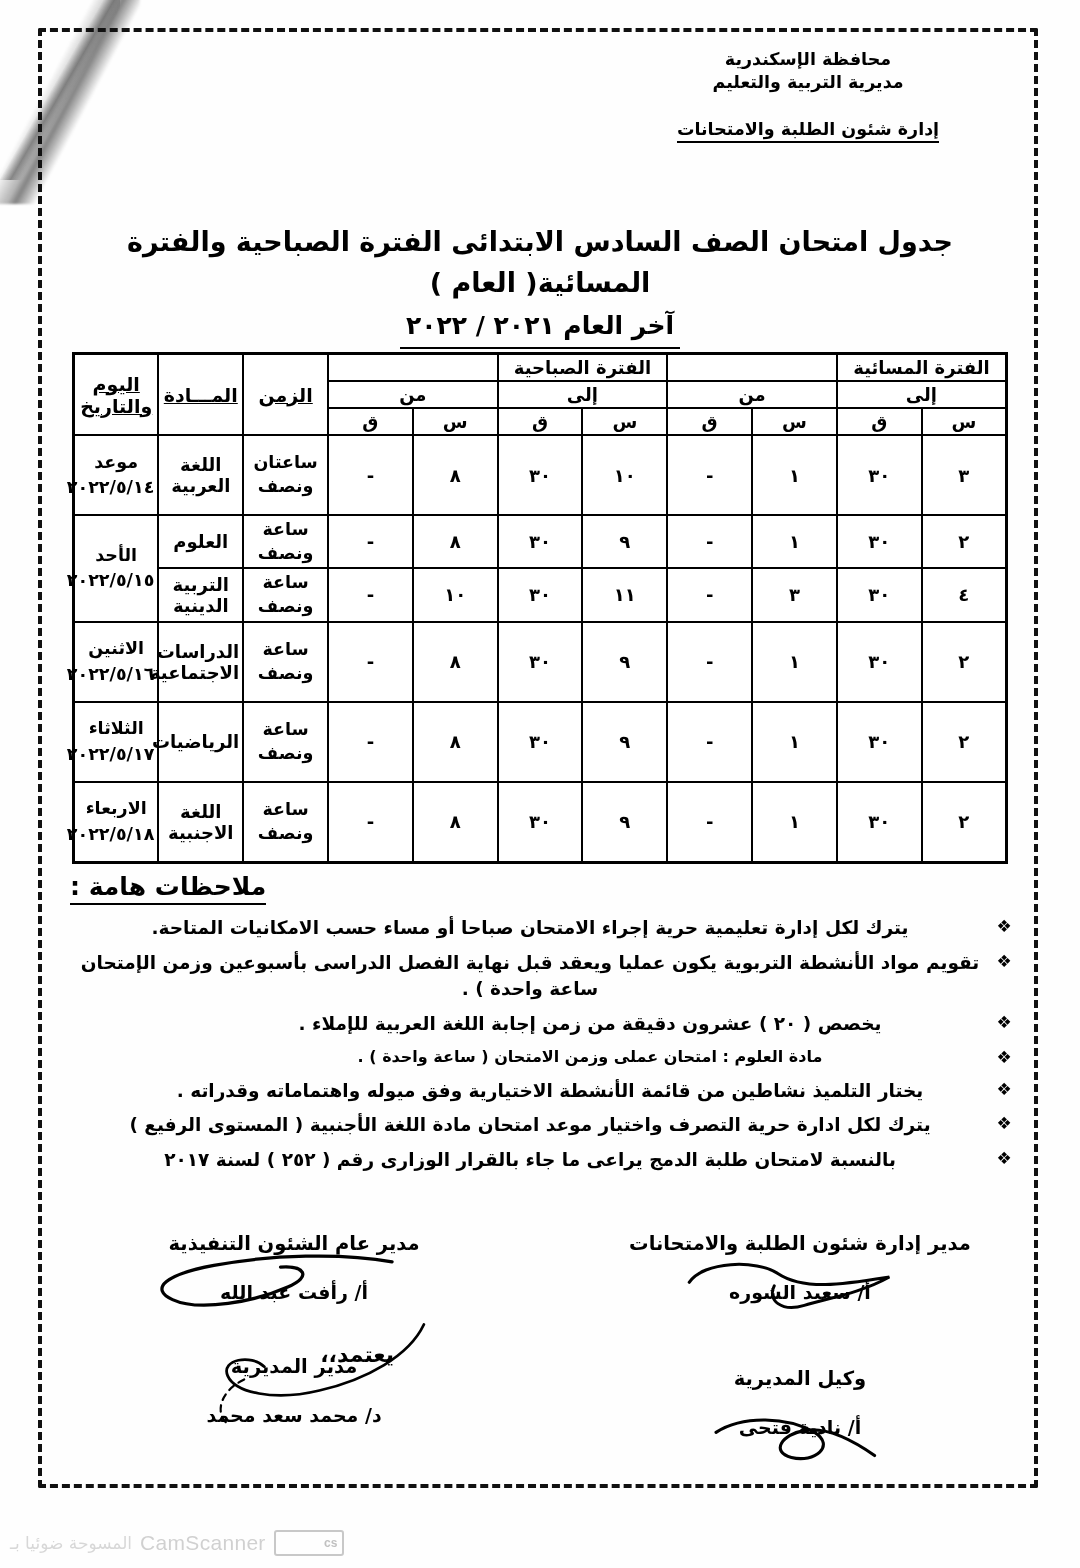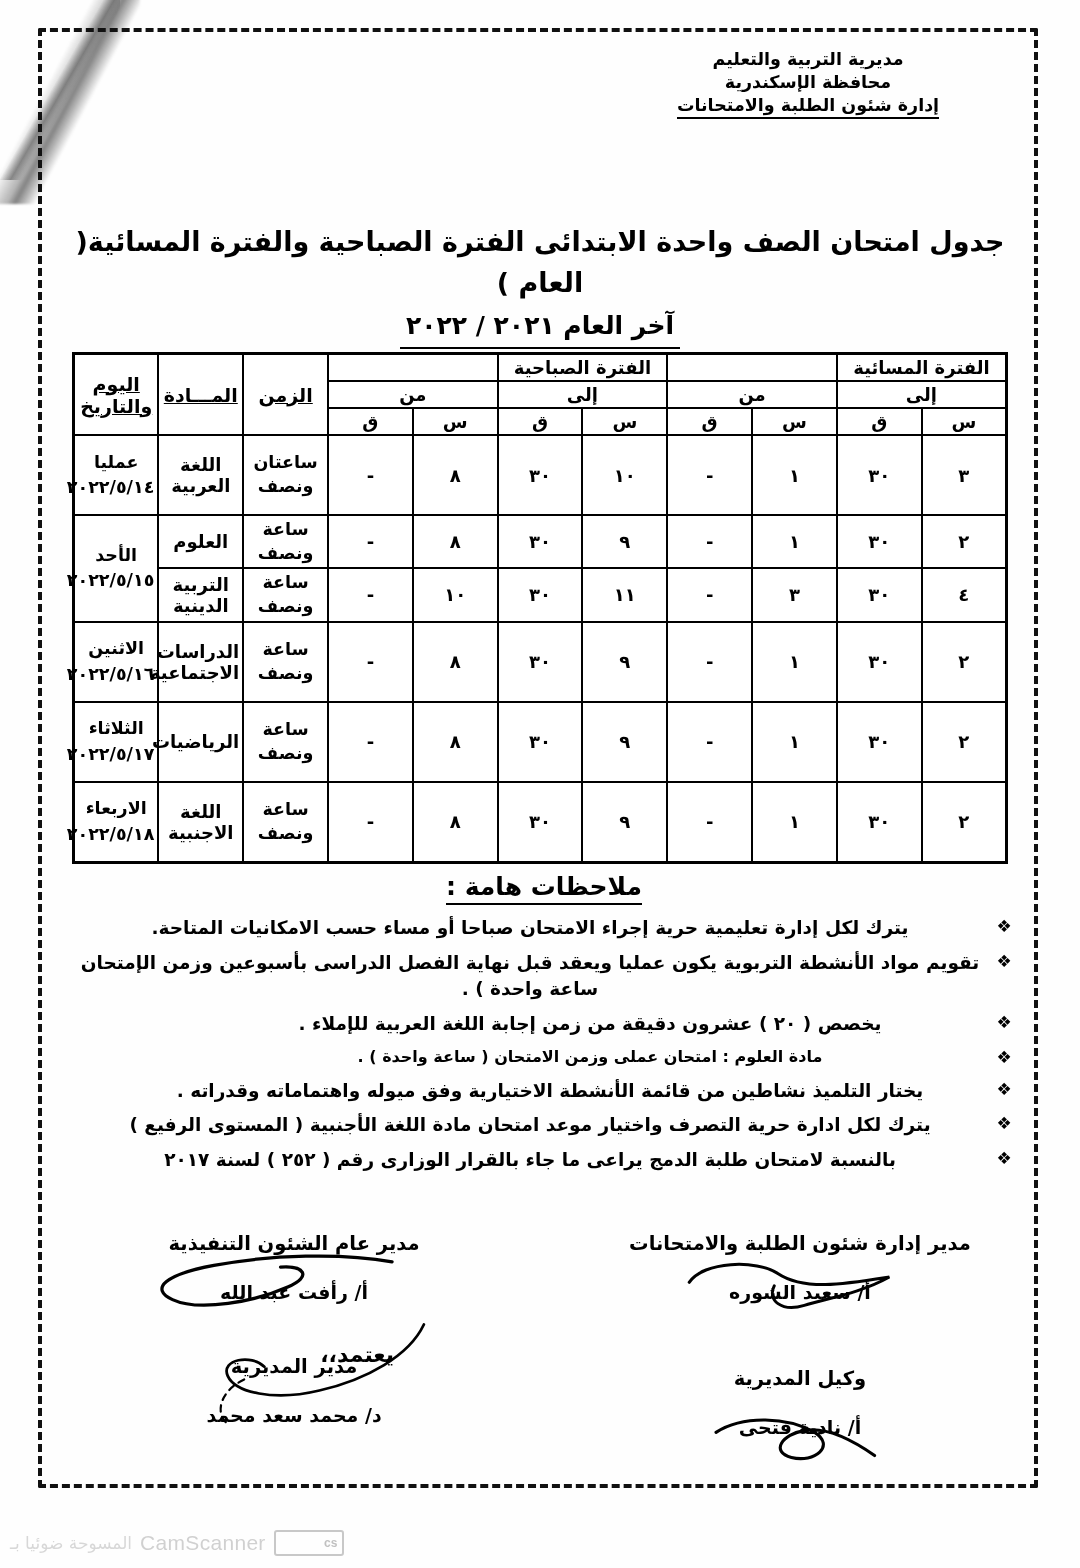--- a/index.html
+++ b/index.html
@@ -28,21 +28,21 @@
   }
 
   
   .letterhead{
     position:absolute;right:62px;top:48px;width:420px;
     text-align:center;line-height:1.30;
     font-weight:bold;font-size:17.5px;letter-spacing:-.2px;
   }
   .letterhead div{white-space:nowrap;}
   .letterhead .underlined{
-    display:inline-block;border-bottom:2.5px solid #000;padding-bottom:1px;
+    display:inline-block;border-bottom:2.5px solid #000;padding-bottom:1px;margin-top:24px;
   }
 
   .doc-title{
     position:absolute;left:70px;right:70px;top:222px;
     text-align:center;font-weight:bold;line-height:1.5;
   }
   .doc-title .l1{font-size:27px;letter-spacing:-.4px;}
   .doc-title .l2{font-size:25px;margin-top:4px;}
   .doc-title .l2 span{display:inline-block;border-bottom:2.5px solid #000;padding:0 6px 2px;}
 
@@ -65,21 +65,21 @@
   .c-dur{width:150px;font-size:17.5px;line-height:1.35;}
   .c-num{width:51px;font-size:18px;}
   td.c-day,td.c-sub,td.c-dur{letter-spacing:-.2px;}
   tr.tall td{height:74px;}
   tr.short td{height:40px;}
   .thick-top td,.thick-top th{border-top:4px solid #000;}
 
   
   .notes{position:absolute;left:70px;right:62px;top:872px;}
   .notes-title{
-    text-align:center;direction:rtl;font-weight:bold;font-size:25px;
+    text-align:left;direction:rtl;font-weight:bold;font-size:25px;
     margin:0 0 10px 0;padding-left:0;
   }
   .notes-title span{display:inline-block;border-bottom:2.5px solid #000;padding-bottom:2px;}
   .note-row{
     display:flex;flex-direction:row;align-items:flex-start;
     justify-content:flex-start;margin-bottom:9px;
   }
   .note-bullet{
     flex:0 0 auto;width:28px;text-align:center;font-size:17px;line-height:1.35;
   }
@@ -120,29 +120,29 @@
 </head>
 <body>
 
 <div class="page">
 
   <div class="scan-streak"></div>
   <div class="scan-streak2"></div>
   <div class="frame"></div>
 
   <div class="letterhead">
+    <div>محافظة الإسكندرية</div>
     <div>مديرية التربية والتعليم</div>
-    <div>محافظة الإسكندرية</div>
     <div>
       <span class="underlined">إدارة شئون الطلبة والامتحانات</span>
     </div>
   </div>
 
   <div class="doc-title">
-    <div class="l1">جدول امتحان الصف واحدة الابتدائى الفترة الصباحية  والفترة المسائية( العام )</div>
+    <div class="l1">جدول امتحان الصف السادس الابتدائى الفترة الصباحية  والفترة المسائية( العام )</div>
     <div class="l2">
       <span>آخر العام ٢٠٢١ / ٢٠٢٢</span>
     </div>
   </div>
 
   <div class="tbl-wrap">
     <table class="sched">
       <thead>
         <tr>
           <th class="hdr-group" colspan="2">الفترة المسائية</th>
@@ -177,21 +177,21 @@
           <td class="c-num">٣٠</td>
           <td class="c-num">١</td>
           <td class="c-num">-</td>
           <td class="c-num">١٠</td>
           <td class="c-num">٣٠</td>
           <td class="c-num">٨</td>
           <td class="c-num">-</td>
           <td class="c-dur">ساعتان ونصف</td>
           <td class="c-sub">اللغة العربية</td>
           <td class="c-day">
-            <div>عمليا</div>
+            <div>موعد</div>
             <div>٢٠٢٢/٥/١٤</div>
           </td>
         </tr>
 
         <tr class="short thick-top">
           <td class="c-num">٢</td>
           <td class="c-num">٣٠</td>
           <td class="c-num">١</td>
           <td class="c-num">-</td>
           <td class="c-num">٩</td>

